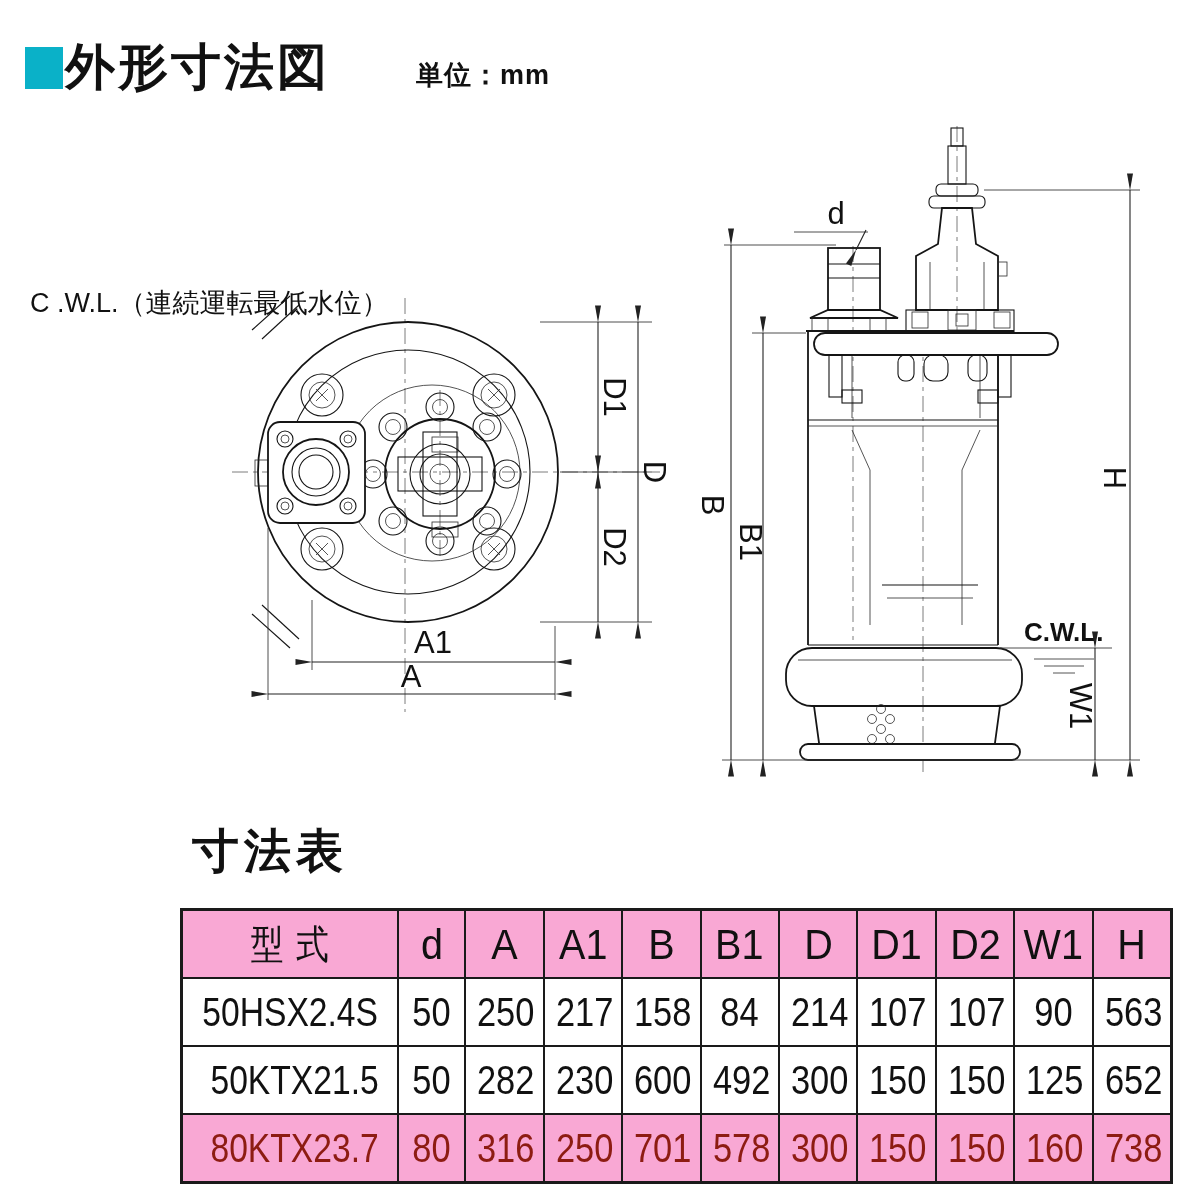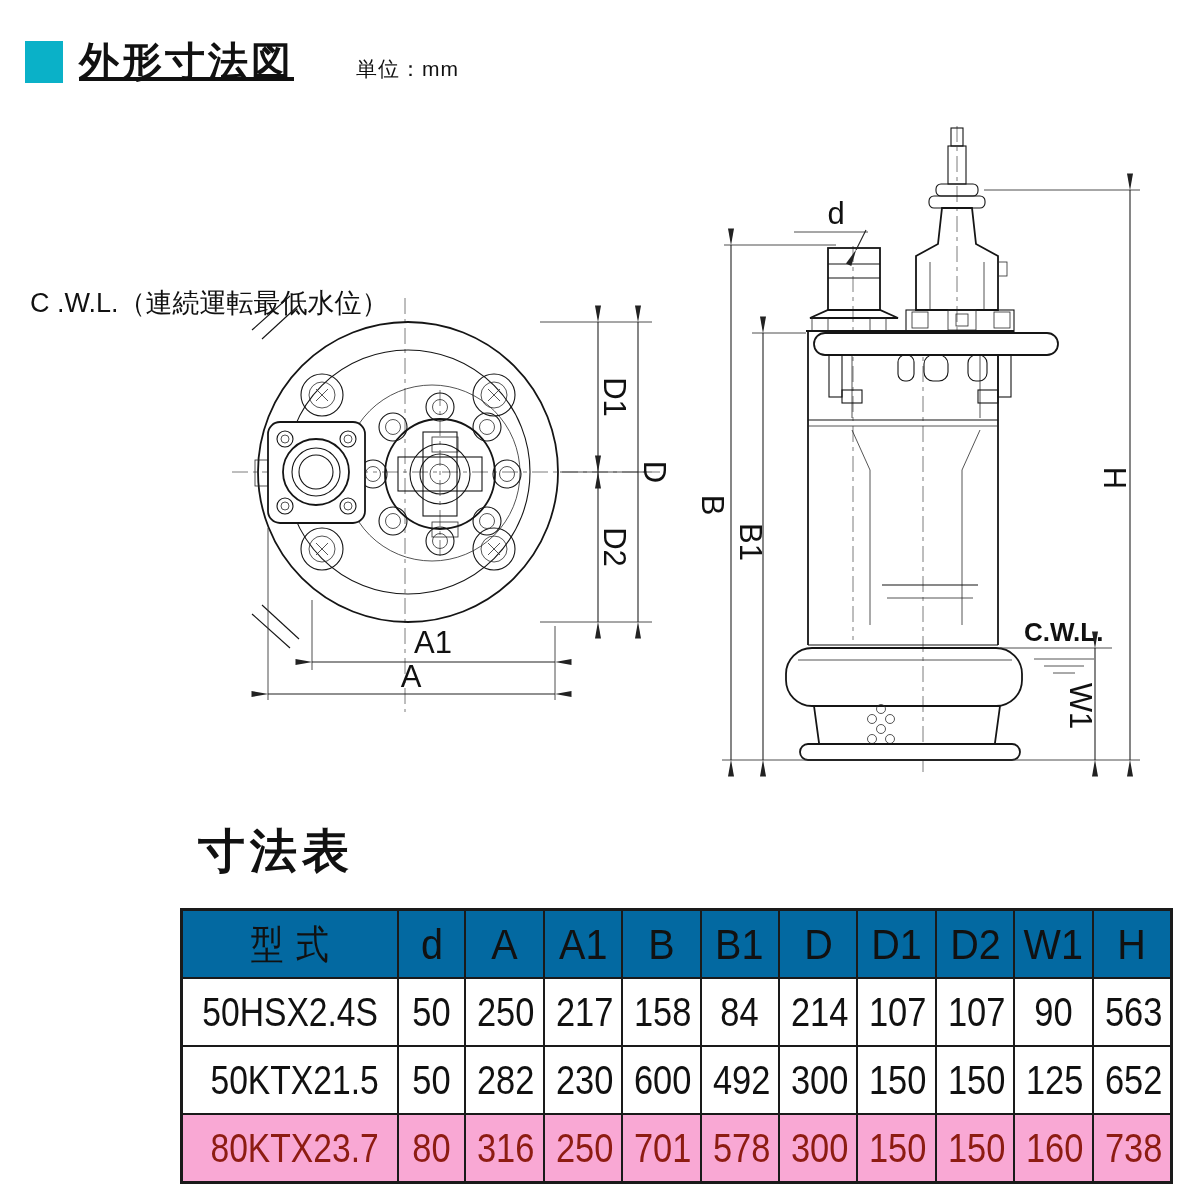--- a/index.html
+++ b/index.html
@@ -6,41 +6,41 @@
   body {
     width:1200px; height:1200px; position:relative; background:#ffffff;
     font-family:"Liberation Sans","DejaVu Sans",sans-serif; color:#111;
     overflow:hidden;
   }
   .page { position:absolute; inset:0; }
 
   
   .hdr { position:absolute; left:25px; top:34px; display:flex; align-items:center; }
   .accent-sq { width:38px; height:42px; background:#0ab1c8; flex:0 0 auto; }
-  .hdr h1 { font-size:40px; font-weight:bold; margin:0 0 0 16px; letter-spacing:3px;text-decoration:underline; }
-  .hdr .unit { font-size:21px; font-weight:normal; margin-left:62px; margin-top:14px; letter-spacing:1px; }
+  .hdr h1 { font-size:50px; font-weight:bold; margin:0 0 0 2px; letter-spacing:3px; }
+  .hdr .unit { font-size:27px; font-weight:bold; margin-left:86px; margin-top:14px; letter-spacing:1px; }
 
   
   svg.drawing { position:absolute; left:0; top:120px; width:1200px; height:690px; }
   .ol { fill:none; stroke:#151515; stroke-width:1.8; }
   .ml { fill:none; stroke:#151515; stroke-width:1.1; }
   .tl { fill:none; stroke:#2a2a2a; stroke-width:0.8; }
   .cl { fill:none; stroke:#5a5a5a; stroke-width:0.8; stroke-dasharray:16 5 4 5; }
   .xl { fill:none; stroke:#3a3a3a; stroke-width:0.9; }
   .dim { fill:none; stroke:#222; stroke-width:1.1; }
   .wfill { fill:#ffffff; }
   text.dtext { font-size:31px; fill:#111; }
   text.note { font-size:27px; fill:#111; }
   text.cwl2 { font-size:26px; fill:#111; font-weight:bold; }
 
   
-  .table-title { position:absolute; left:198px; top:820px; margin:0; font-size:47px; font-weight:bold; letter-spacing:5px; }
+  .table-title { position:absolute; left:192px; top:820px; margin:0; font-size:47px; font-weight:bold; letter-spacing:5px; }
   table.dims { position:absolute; left:180px; top:908px; border-collapse:collapse; table-layout:fixed; border:3px solid #1a1a1a; background:#fff; }
   table.dims th, table.dims td { border:2px solid #1a1a1a; height:66px; padding:0; overflow:hidden; white-space:nowrap; }
-  table.dims th { background:#0369a1; font-weight:normal; font-size:43px; text-align:center; }
+  table.dims th { background:#f9a8d4; font-weight:normal; font-size:43px; text-align:center; }
   table.dims th.model-h { font-size:40px; letter-spacing:2px; }
   table.dims td { font-size:41px; text-align:center; padding-right:8px; }
   table.dims td.model { text-align:right; padding-right:0; }
   .cond { display:inline-block; transform:scaleX(.84); transform-origin:100% 50%; }
   .condc { display:inline-block; transform:scaleX(.82); transform-origin:50% 50%; }
   .condh { display:inline-block; transform:scaleX(.92); transform-origin:50% 50%; }
   tr.hl td { background:#f9a8d4; color:#8d1c12; }
 </style>
 </head>
 <body>

